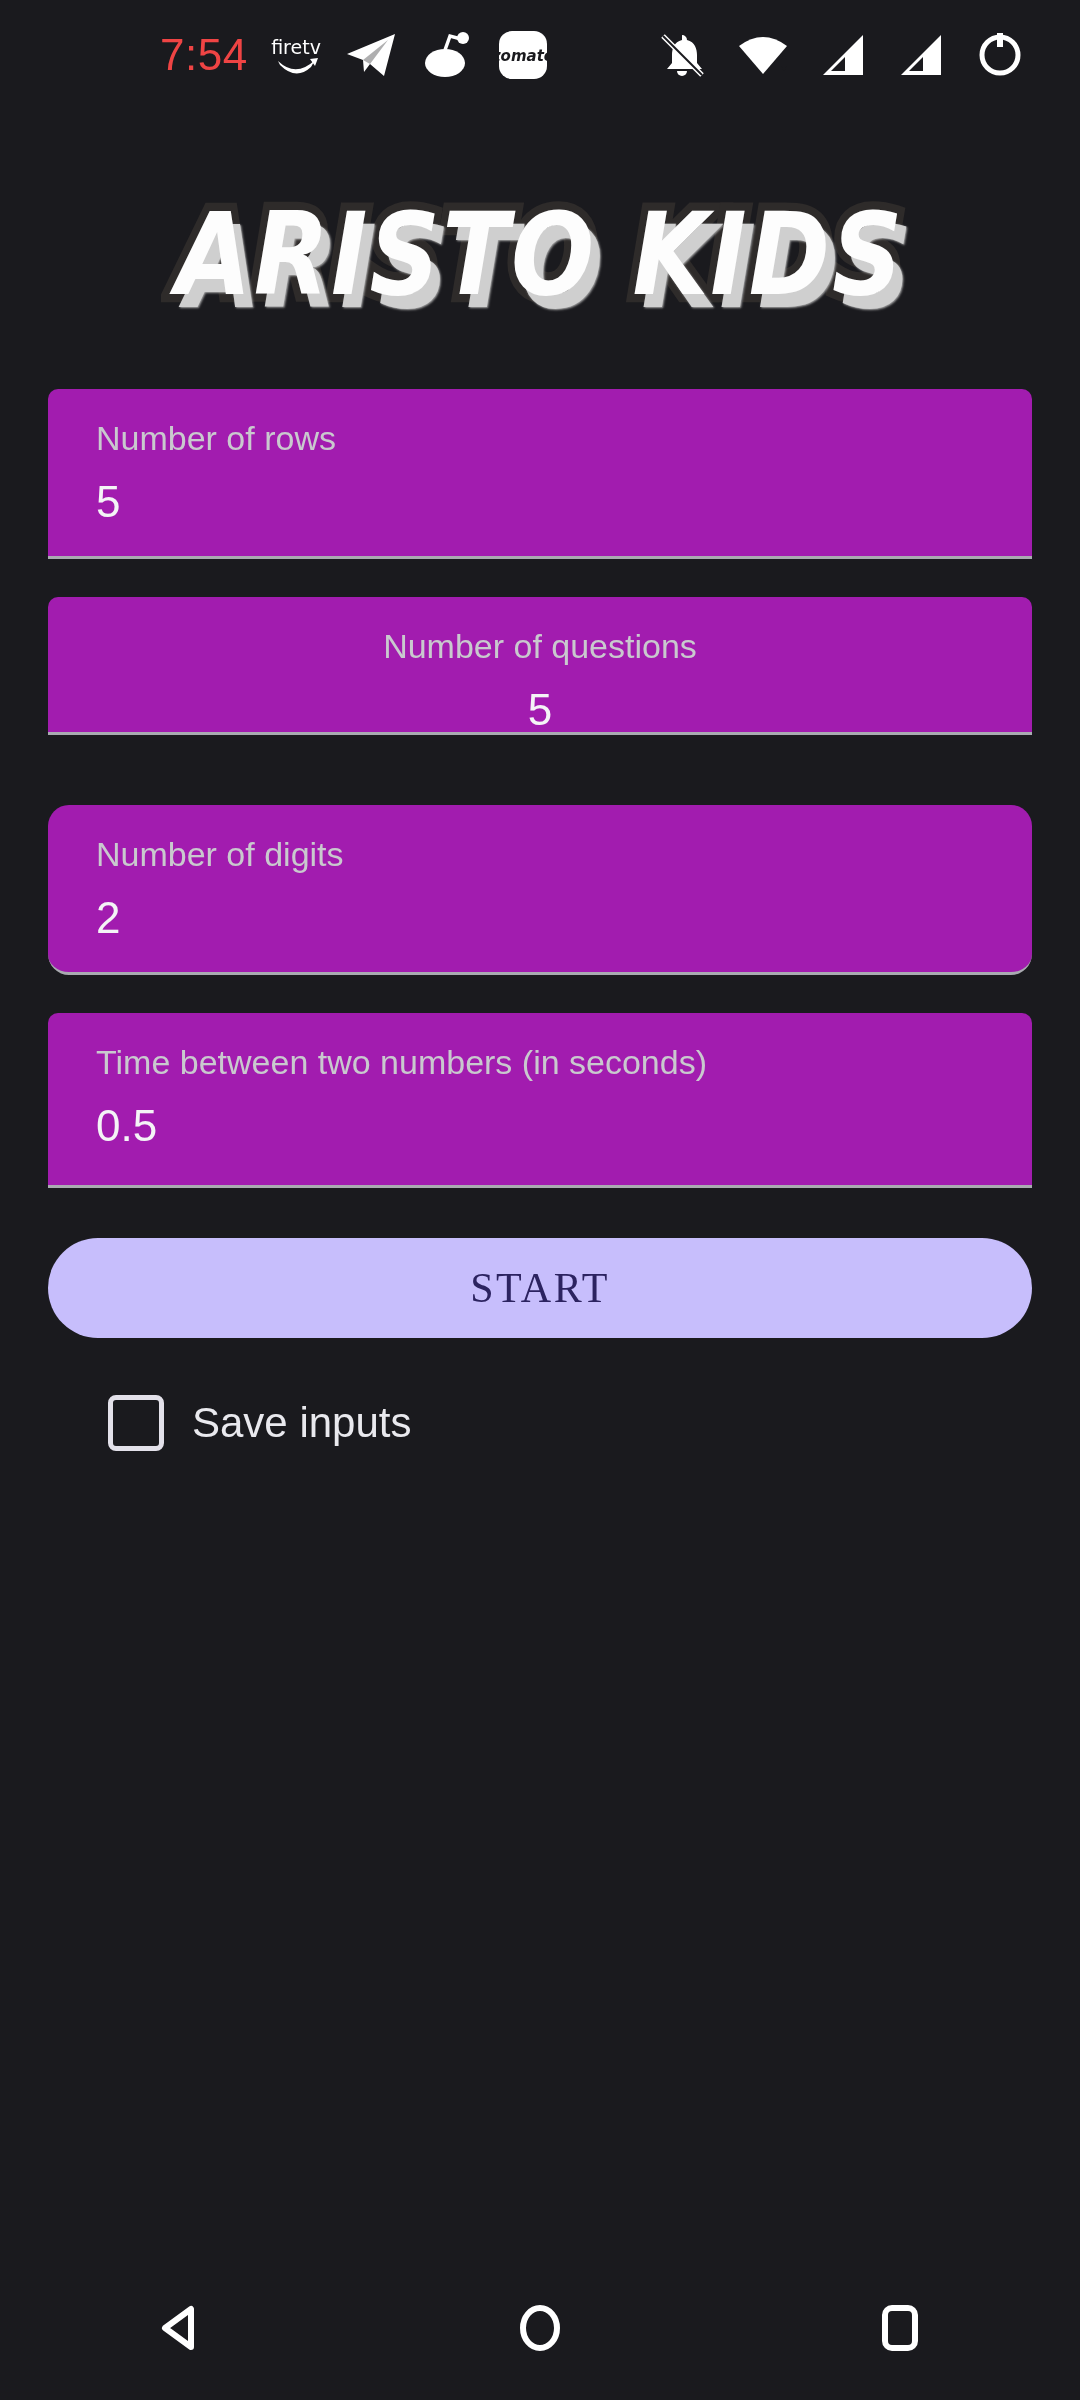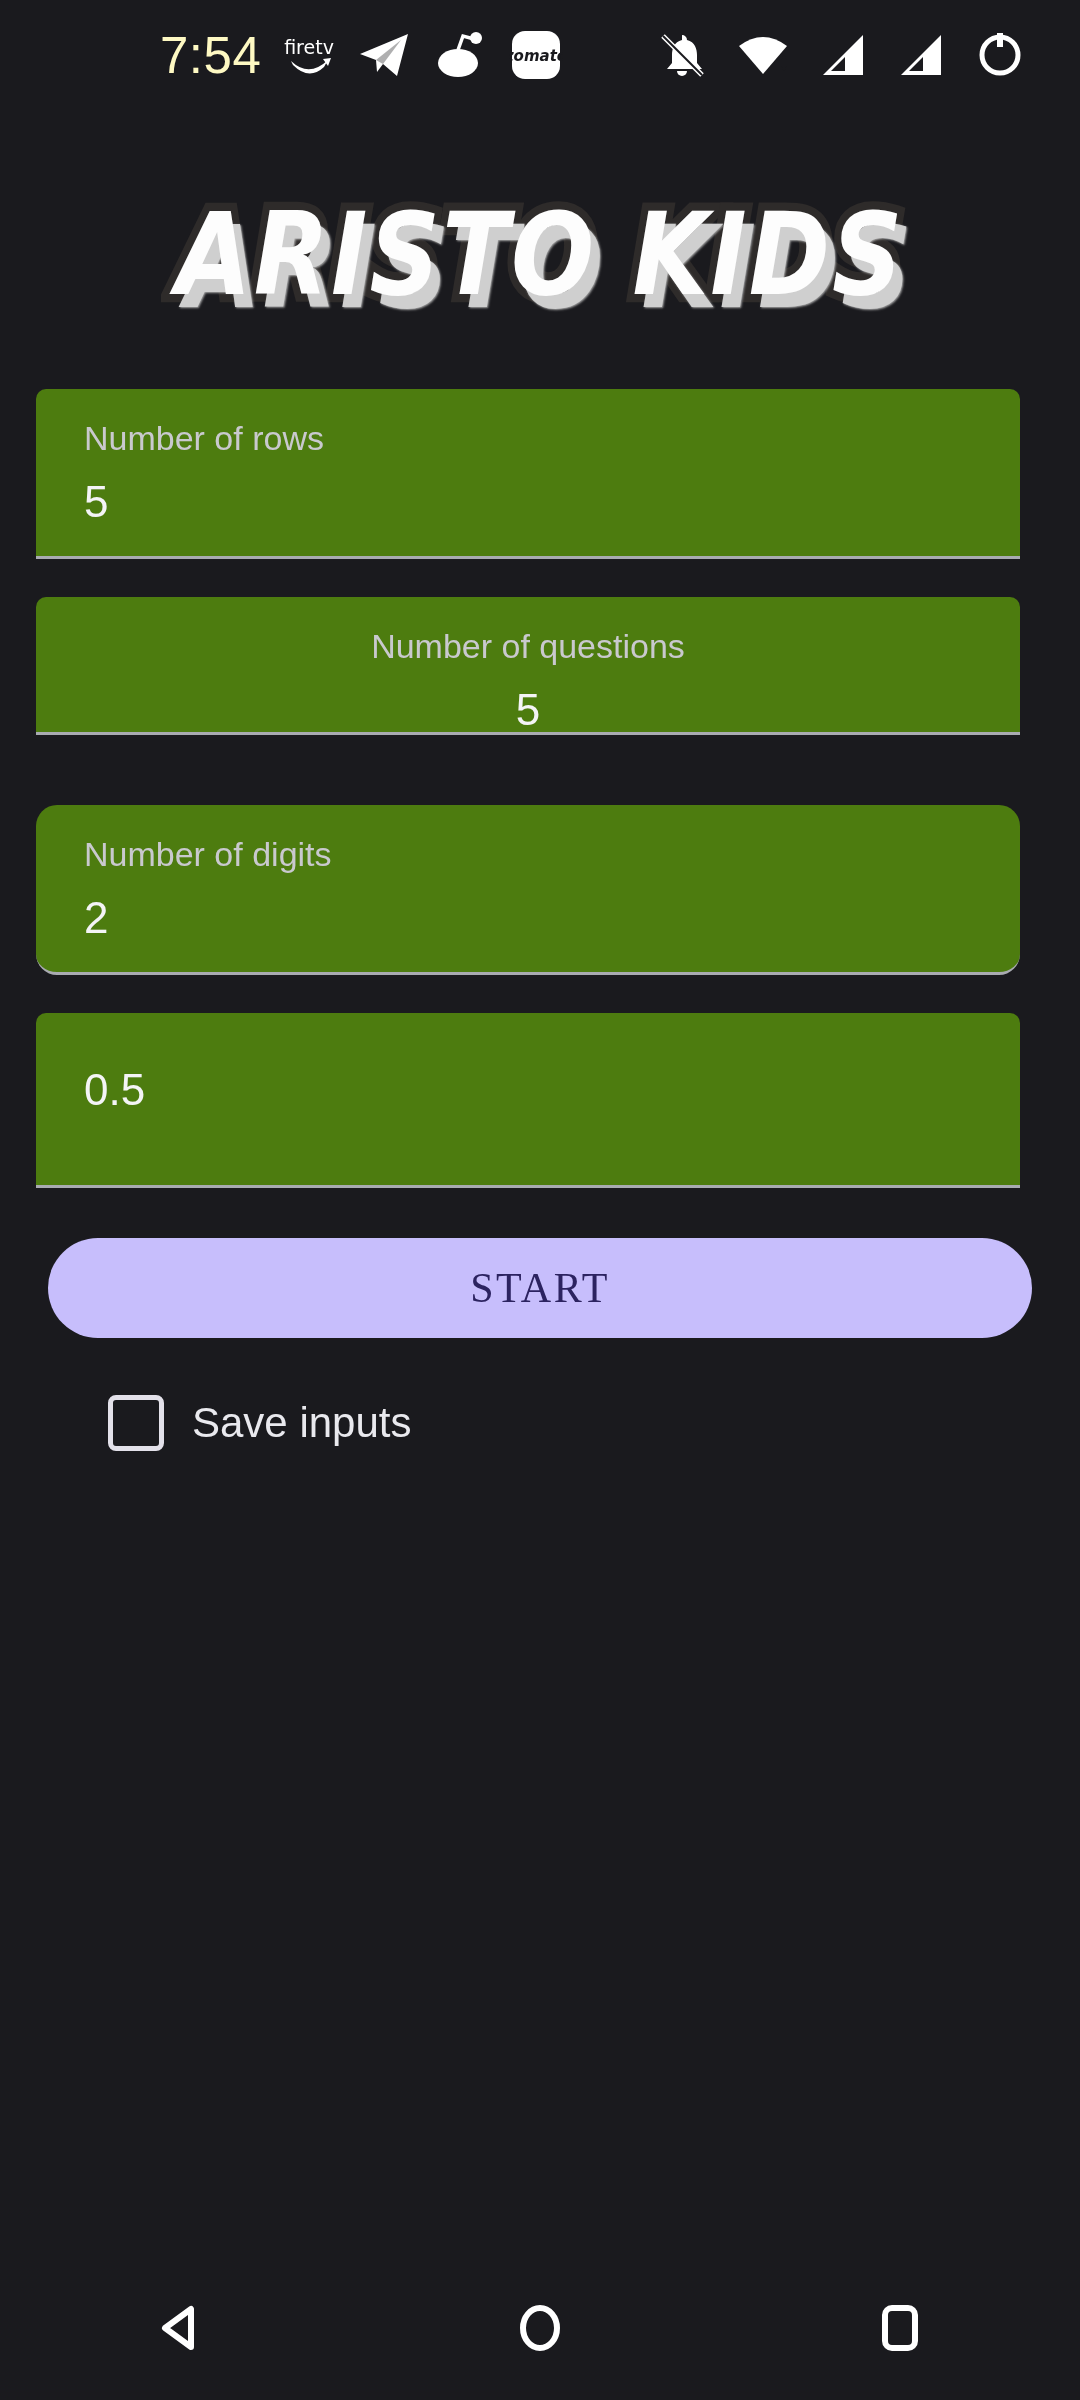--- a/index.html
+++ b/index.html
@@ -21,21 +21,21 @@
   #status-bar {
     position:absolute; top:0; left:0;
     width:1080px; height:110px;
     display:flex; align-items:center;
   }
   #status-left {
     display:flex; align-items:center; gap:22px;
     margin-left:160px;
   }
   #status-clock {
-    color:#fef9c3; font-size:51px; font-weight:500;
+    color:#ef4444; font-size:44px; font-weight:500;
     letter-spacing:0.5px; line-height:1;
   }
   .notif-icon { display:inline-flex; align-items:center; justify-content:center; }
 
   #status-right {
     position:absolute; right:55px;
     display:flex; align-items:center; gap:30px;
   }
 
   
@@ -56,22 +56,22 @@
     text-shadow:
       9px 11px 0 #cfcfcf,
       10px 12px 2px rgba(190,190,190,.85);
     white-space:nowrap;
     transform:scaleY(1.18) scaleX(1.02);
   }
 
   
   .field {
     position:absolute;
-    left:36px; width:984px;
-    background:#4d7c0f;
+    left:48px; width:984px;
+    background:#a21caf;
     border-radius:10px 10px 0 0;
     border-bottom:3px solid #a9abb1;
     padding:32px 48px 0 48px;
   }
   .field-label {
     color:#c9c9ce;
     font-size:34px;
     line-height:1.05;
     font-weight:400;
   }
@@ -234,20 +234,21 @@
     <div class="field-label">Number of questions</div>
     <div class="field-value">5</div>
   </div>
 
   <div class="field" id="field-2">
     <div class="field-label">Number of digits</div>
     <div class="field-value">2</div>
   </div>
 
   <div class="field" id="field-3">
+    <div class="field-label">Time between two numbers (in seconds)</div>
     <div class="field-value">0.5</div>
   </div>
 
   <button id="start-button">START</button>
 
   <div id="save-inputs-row">
     <div id="save-inputs-checkbox"></div>
     <span id="save-inputs-label">Save inputs</span>
   </div>
 

